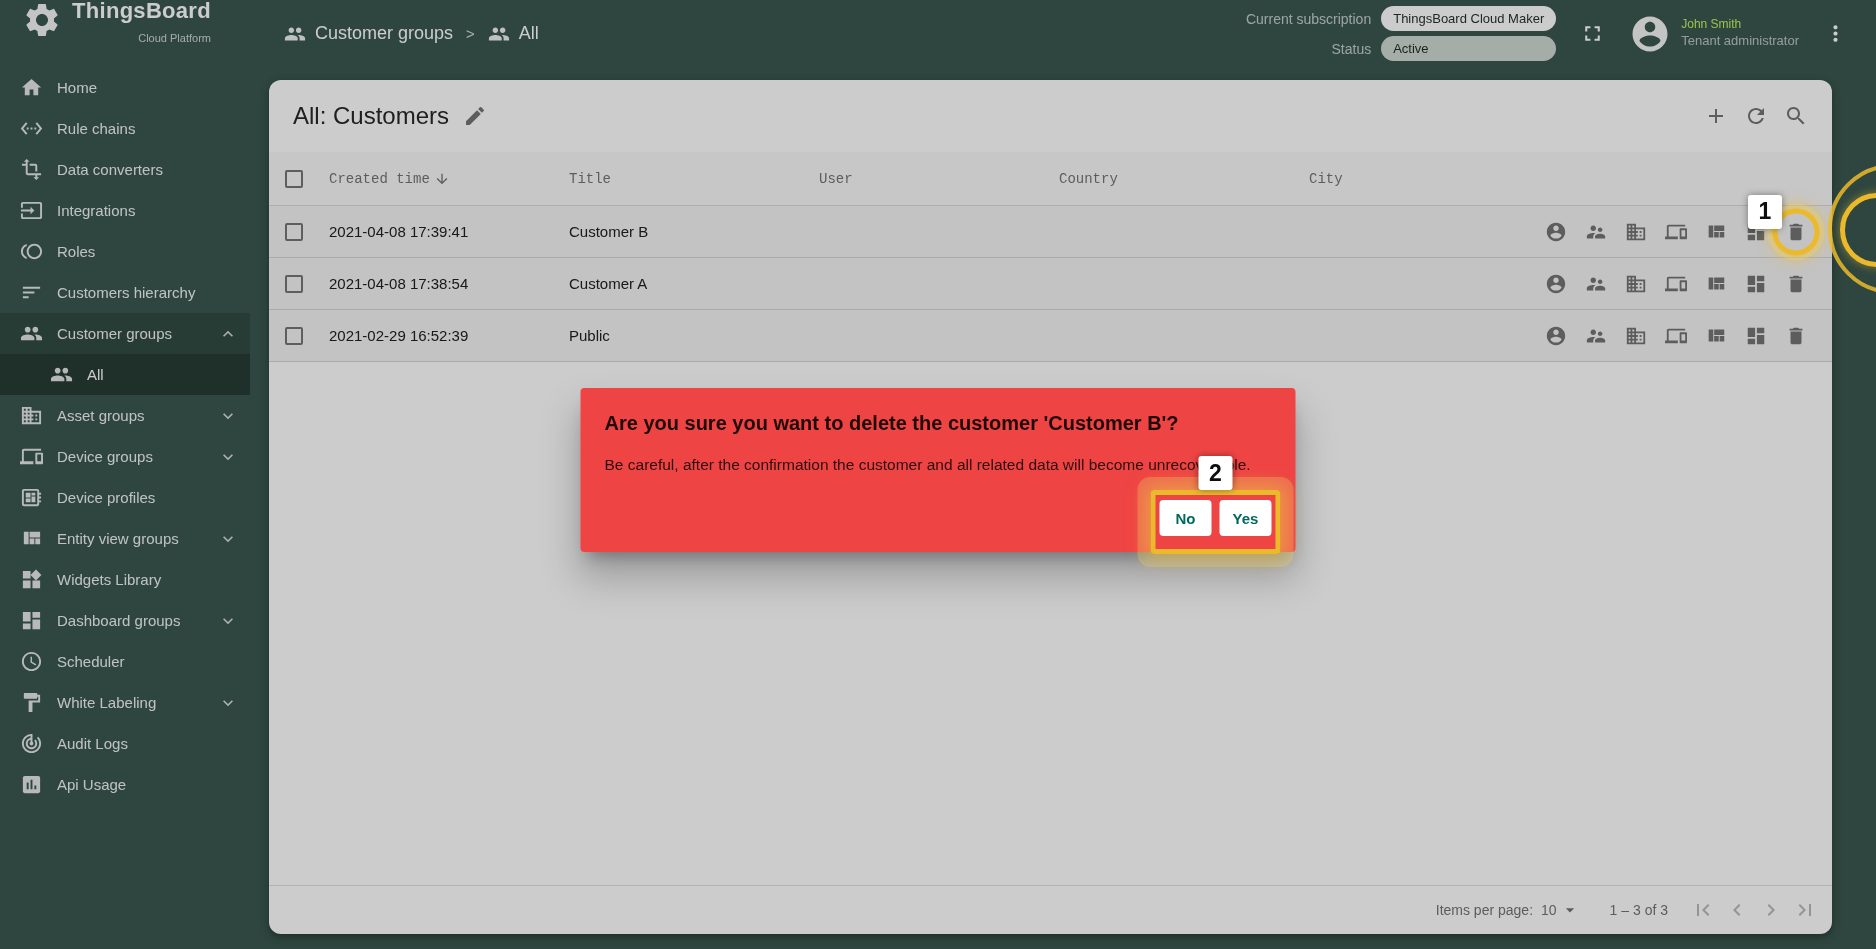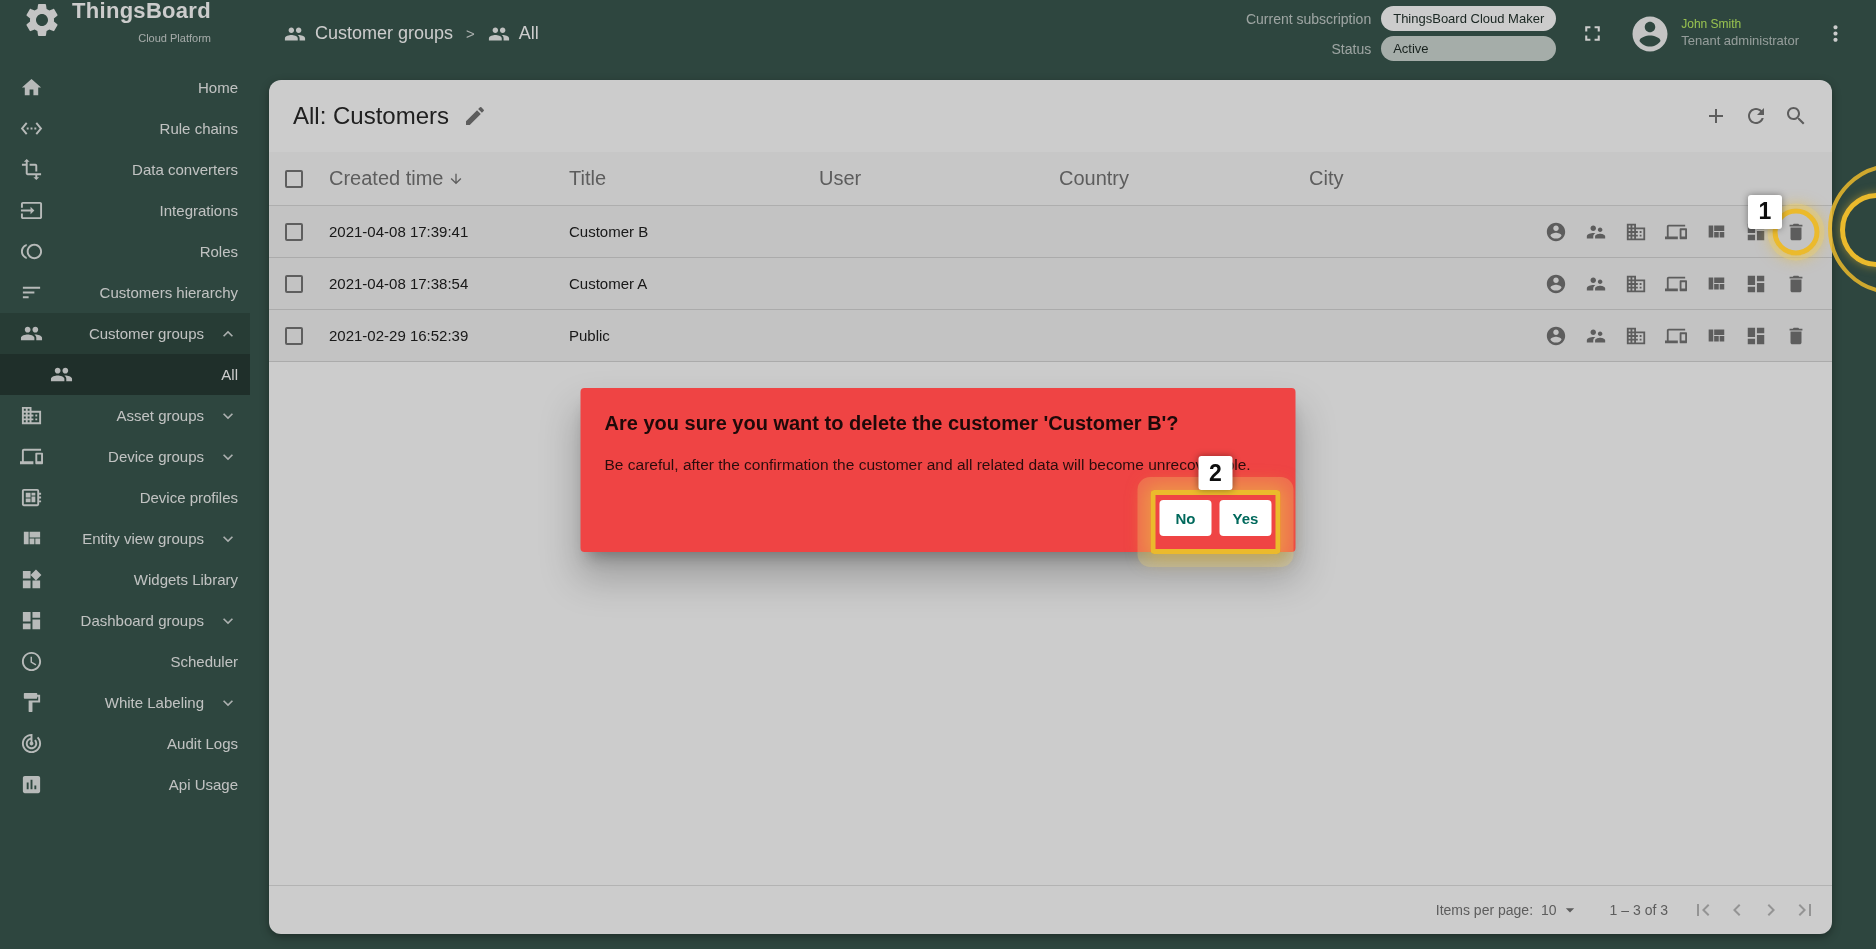--- a/index.html
+++ b/index.html
@@ -42,37 +42,37 @@
   .user-block{display:flex;align-items:center;gap:10px;cursor:pointer;}
   .avatar svg{width:42px;height:42px;fill:rgba(255,255,255,.95);}
   .user-text{display:flex;flex-direction:column;line-height:1.3;}
   .user-name{color:#bef264;font-size:12px;}
   .user-role{color:rgba(255,255,255,.65);font-size:13px;}
 
   
   .sidebar{grid-area:2/1;background:var(--green);overflow:hidden;}
   .nav-item{height:41px;display:flex;align-items:center;gap:14px;padding:0 12px 0 20px;color:rgba(255,255,255,.93);font-size:15px;cursor:pointer;white-space:nowrap;}
   .nav-item svg{width:23px;height:23px;fill:rgba(255,255,255,.87);flex:none;}
-  .nav-label{flex:1;overflow:hidden;text-overflow:ellipsis;text-align:right;}
+  .nav-label{flex:1;overflow:hidden;text-overflow:ellipsis;}
   .nav-item .chev svg{width:20px;height:20px;fill:rgba(255,255,255,.8);}
   .nav-item.in-section{background:rgba(0,0,0,.14);}
   .nav-item.child{padding-left:50px;}
   .nav-item.active{background:rgba(0,0,0,.32);color:#fff;}
 
   
   .content{grid-area:2/2;background:var(--green);padding:13px 44px 15px 19px;box-sizing:border-box;}
   .card{background:#fff;border-radius:12px;height:100%;box-sizing:border-box;display:flex;flex-direction:column;box-shadow:0 3px 8px rgba(0,0,0,.35);}
   .card-head{height:72px;flex:none;display:flex;align-items:center;padding:0 16px 0 24px;}
   .card-head h1{font-size:24px;font-weight:500;color:#282828;margin:0 6px 0 0;}
   .icon-btn.dark{padding:8px;}
   .icon-btn.dark svg{fill:#757575;width:24px;height:24px;}
   .head-actions{display:flex;}
 
   .trow{display:grid;grid-template-columns:44px 240px 250px 240px 250px 1fr 280px;align-items:center;padding:0 16px;box-sizing:border-box;}
-  .thead{height:54px;flex:none;color:#757575;font-size:20px;font-weight:500;border-bottom:1px solid rgba(0,0,0,.12);background:rgba(0,0,0,.025);}
+  .thead{height:54px;flex:none;color:#757575;font-size:14px;font-weight:500;border-bottom:1px solid rgba(0,0,0,.12);background:rgba(0,0,0,.025);font-family:Liberation Mono, monospace;}
   .thead .col{display:flex;align-items:center;gap:4px;cursor:pointer;}
   .sort-icon svg{width:16px;height:16px;fill:#757575;}
   .drow{height:52px;font-size:15px;color:#212121;border-bottom:1px solid rgba(0,0,0,.12);background:rgba(0,0,0,.045);cursor:pointer;}
   .cell{white-space:nowrap;overflow:hidden;text-overflow:ellipsis;padding-right:10px;}
   .cb-wrap{display:flex;align-items:center;cursor:pointer;}
   .checkbox{width:18px;height:18px;border:2px solid #767676;border-radius:2px;box-sizing:border-box;background:transparent;}
   .actions{display:flex;justify-content:flex-end;}
   .action-btn{width:40px;height:40px;display:inline-flex;align-items:center;justify-content:center;background:none;border:none;position:relative;cursor:pointer;overflow:visible;}
   .action-btn svg{width:22px;height:22px;fill:#757575;}
   .filler{flex:1;}

